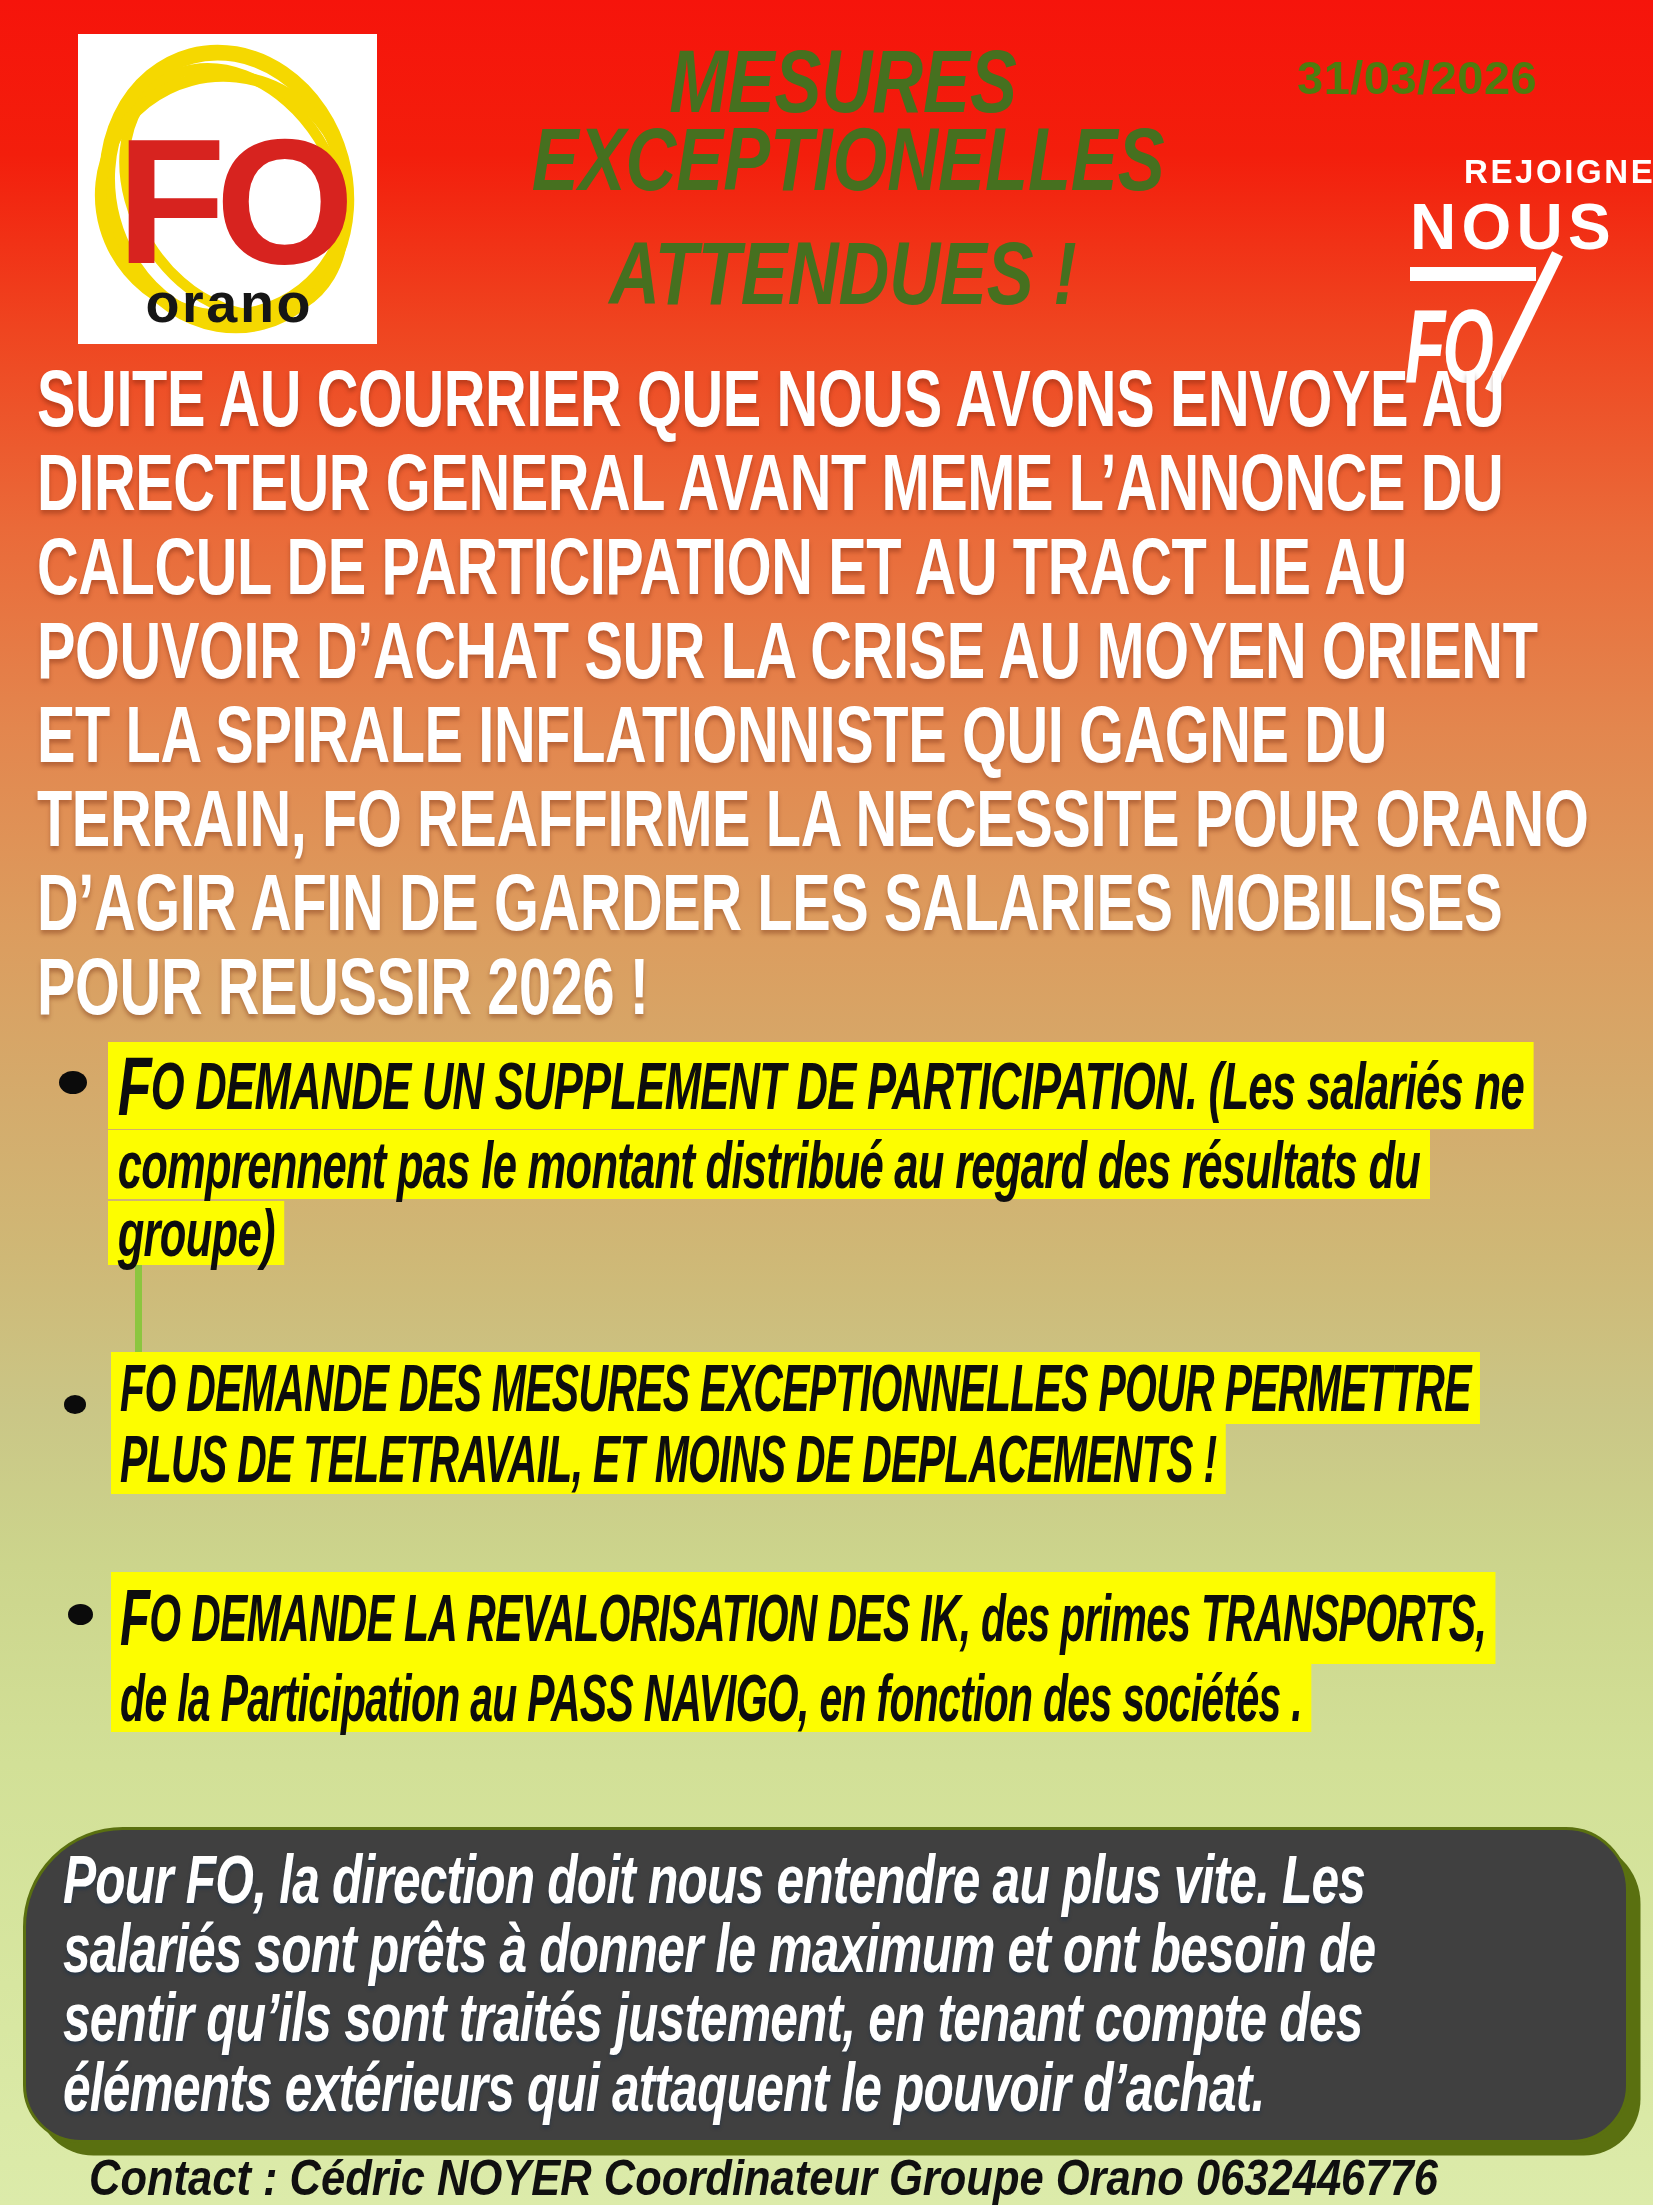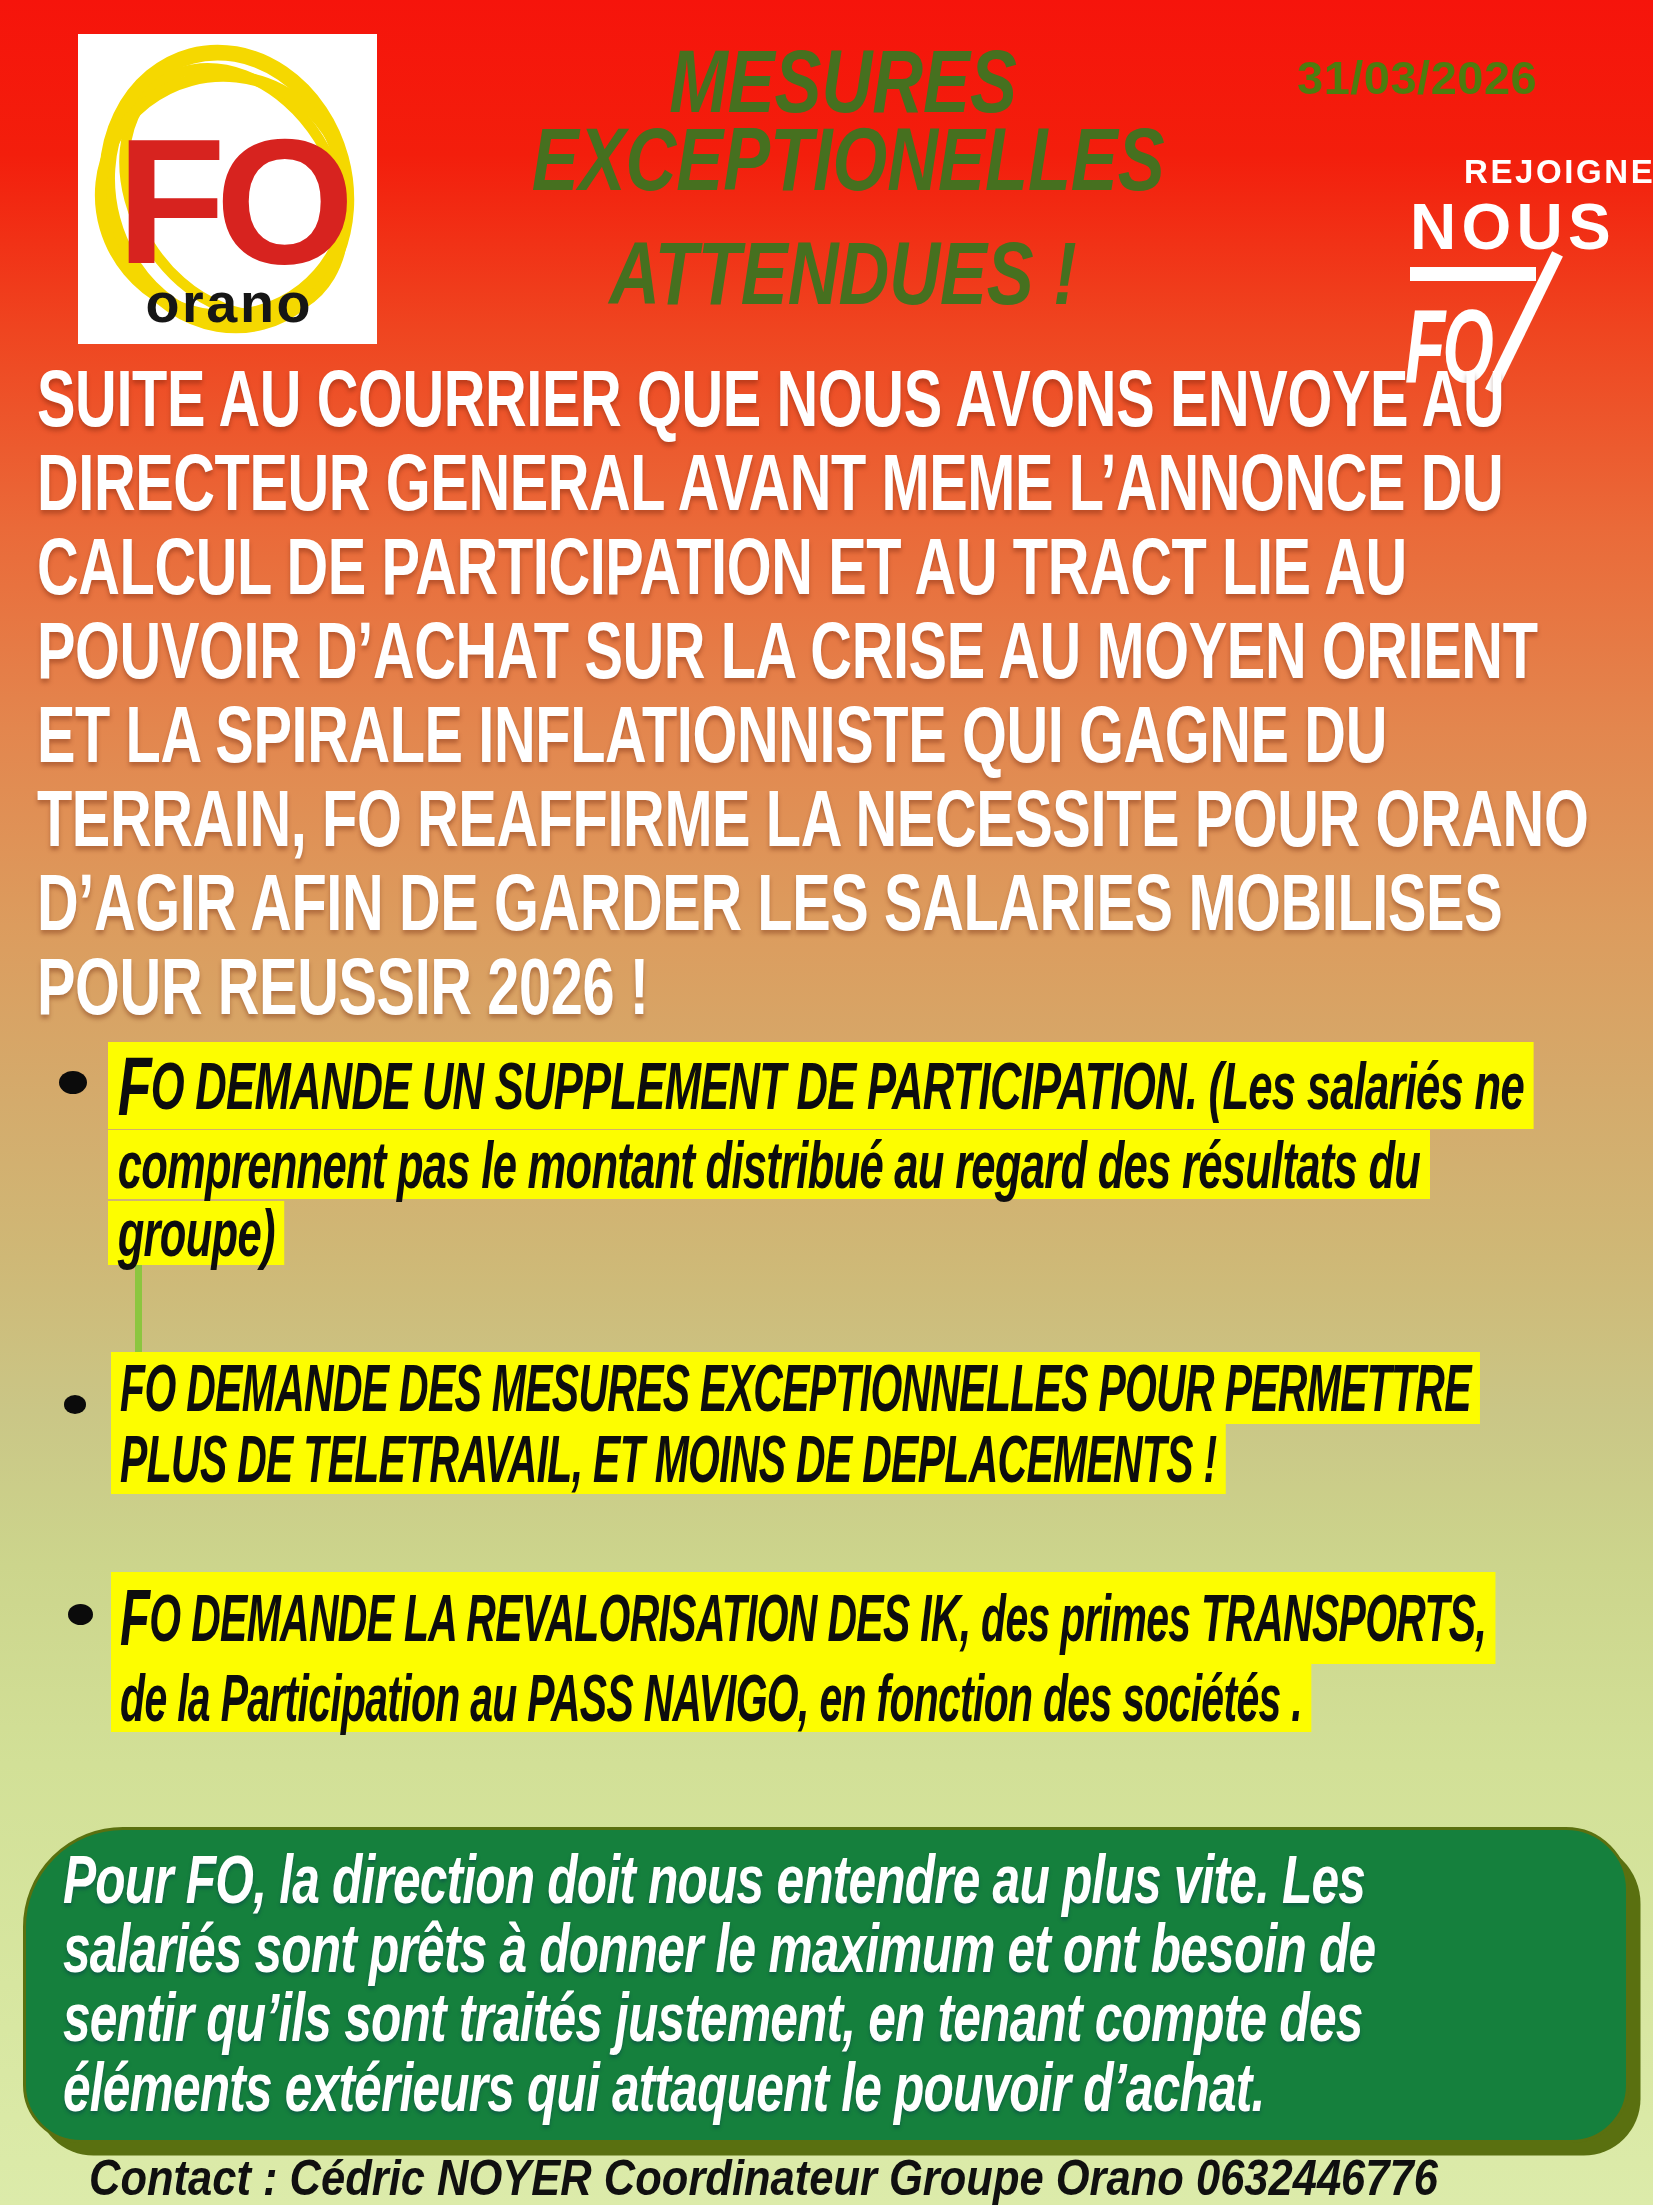--- a/index.html
+++ b/index.html
@@ -57,21 +57,21 @@
   .b2r1{left:111px;top:1352px;height:72px;transform:scaleX(0.62);}
   .b2r2{left:111px;top:1423px;height:71px;transform:scaleX(0.62);}
   .b3r1{left:111px;top:1572px;height:92px;transform:scaleX(0.62);}
   .b3r1 .lead{font-size:79px;}
   .b3r2{left:111px;top:1663px;height:69px;transform:scaleX(0.62);}
 
   
   .connector{left:135px;top:1263px;width:7.4px;height:227px;background:#8cc63f;z-index:0;}
 
   
-  .panel{left:23px;top:1827px;width:1600px;height:310px;background:#15803d;
+  .panel{left:23px;top:1827px;width:1600px;height:310px;background:#404040;
      border:3.7px solid #5a7010;border-radius:100px 63px 58px 58px;
      box-shadow:12.6px 13.7px 0 -1.1px #5a7010;z-index:1;}
   .st-line{position:absolute;left:37px;color:#ffffff;font-weight:bold;font-style:italic;
      font-size:68px;line-height:69px;letter-spacing:-1.1px;white-space:nowrap;
      transform:scaleX(0.73);transform-origin:0 50%;
      text-shadow:0 3.2px 4.2px rgba(0,40,80,0.35);}
   .st1{top:14.7px;} .st2{top:84px;} .st3{top:153px;} .st4{top:223px;}
 
   
   .contact{left:89px;top:2149px;font-size:50px;font-weight:bold;font-style:italic;color:#101010;

